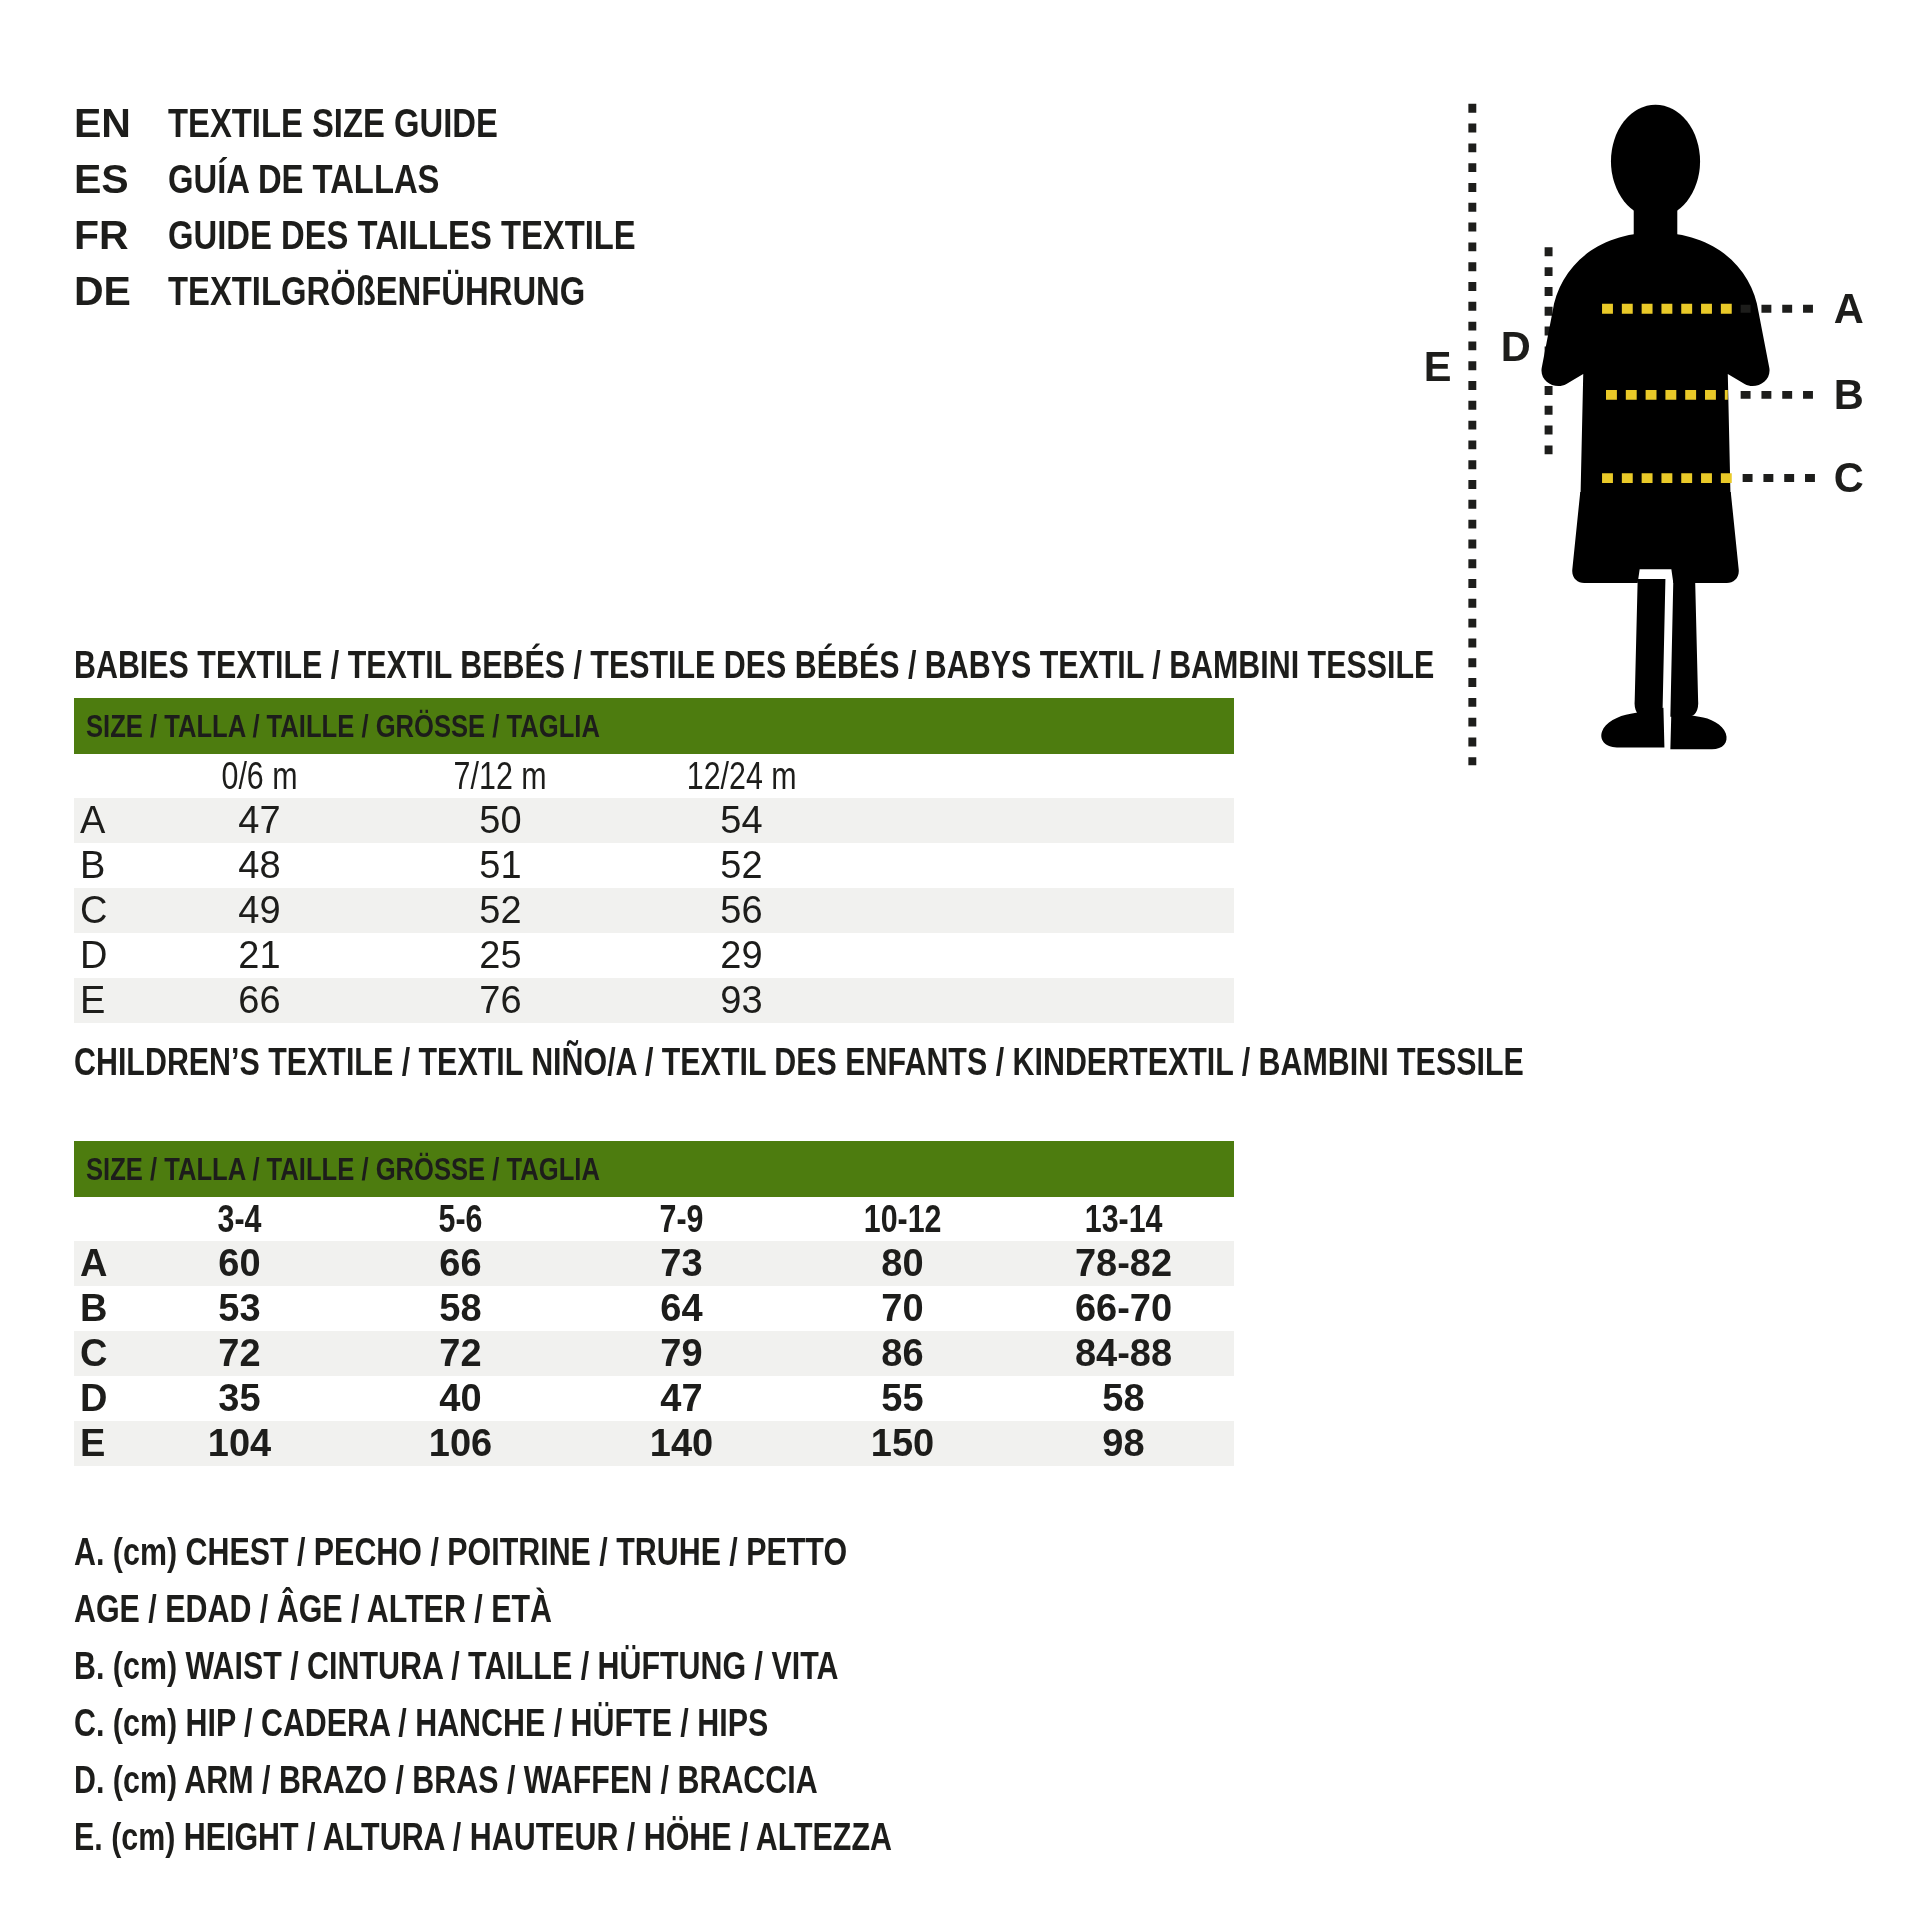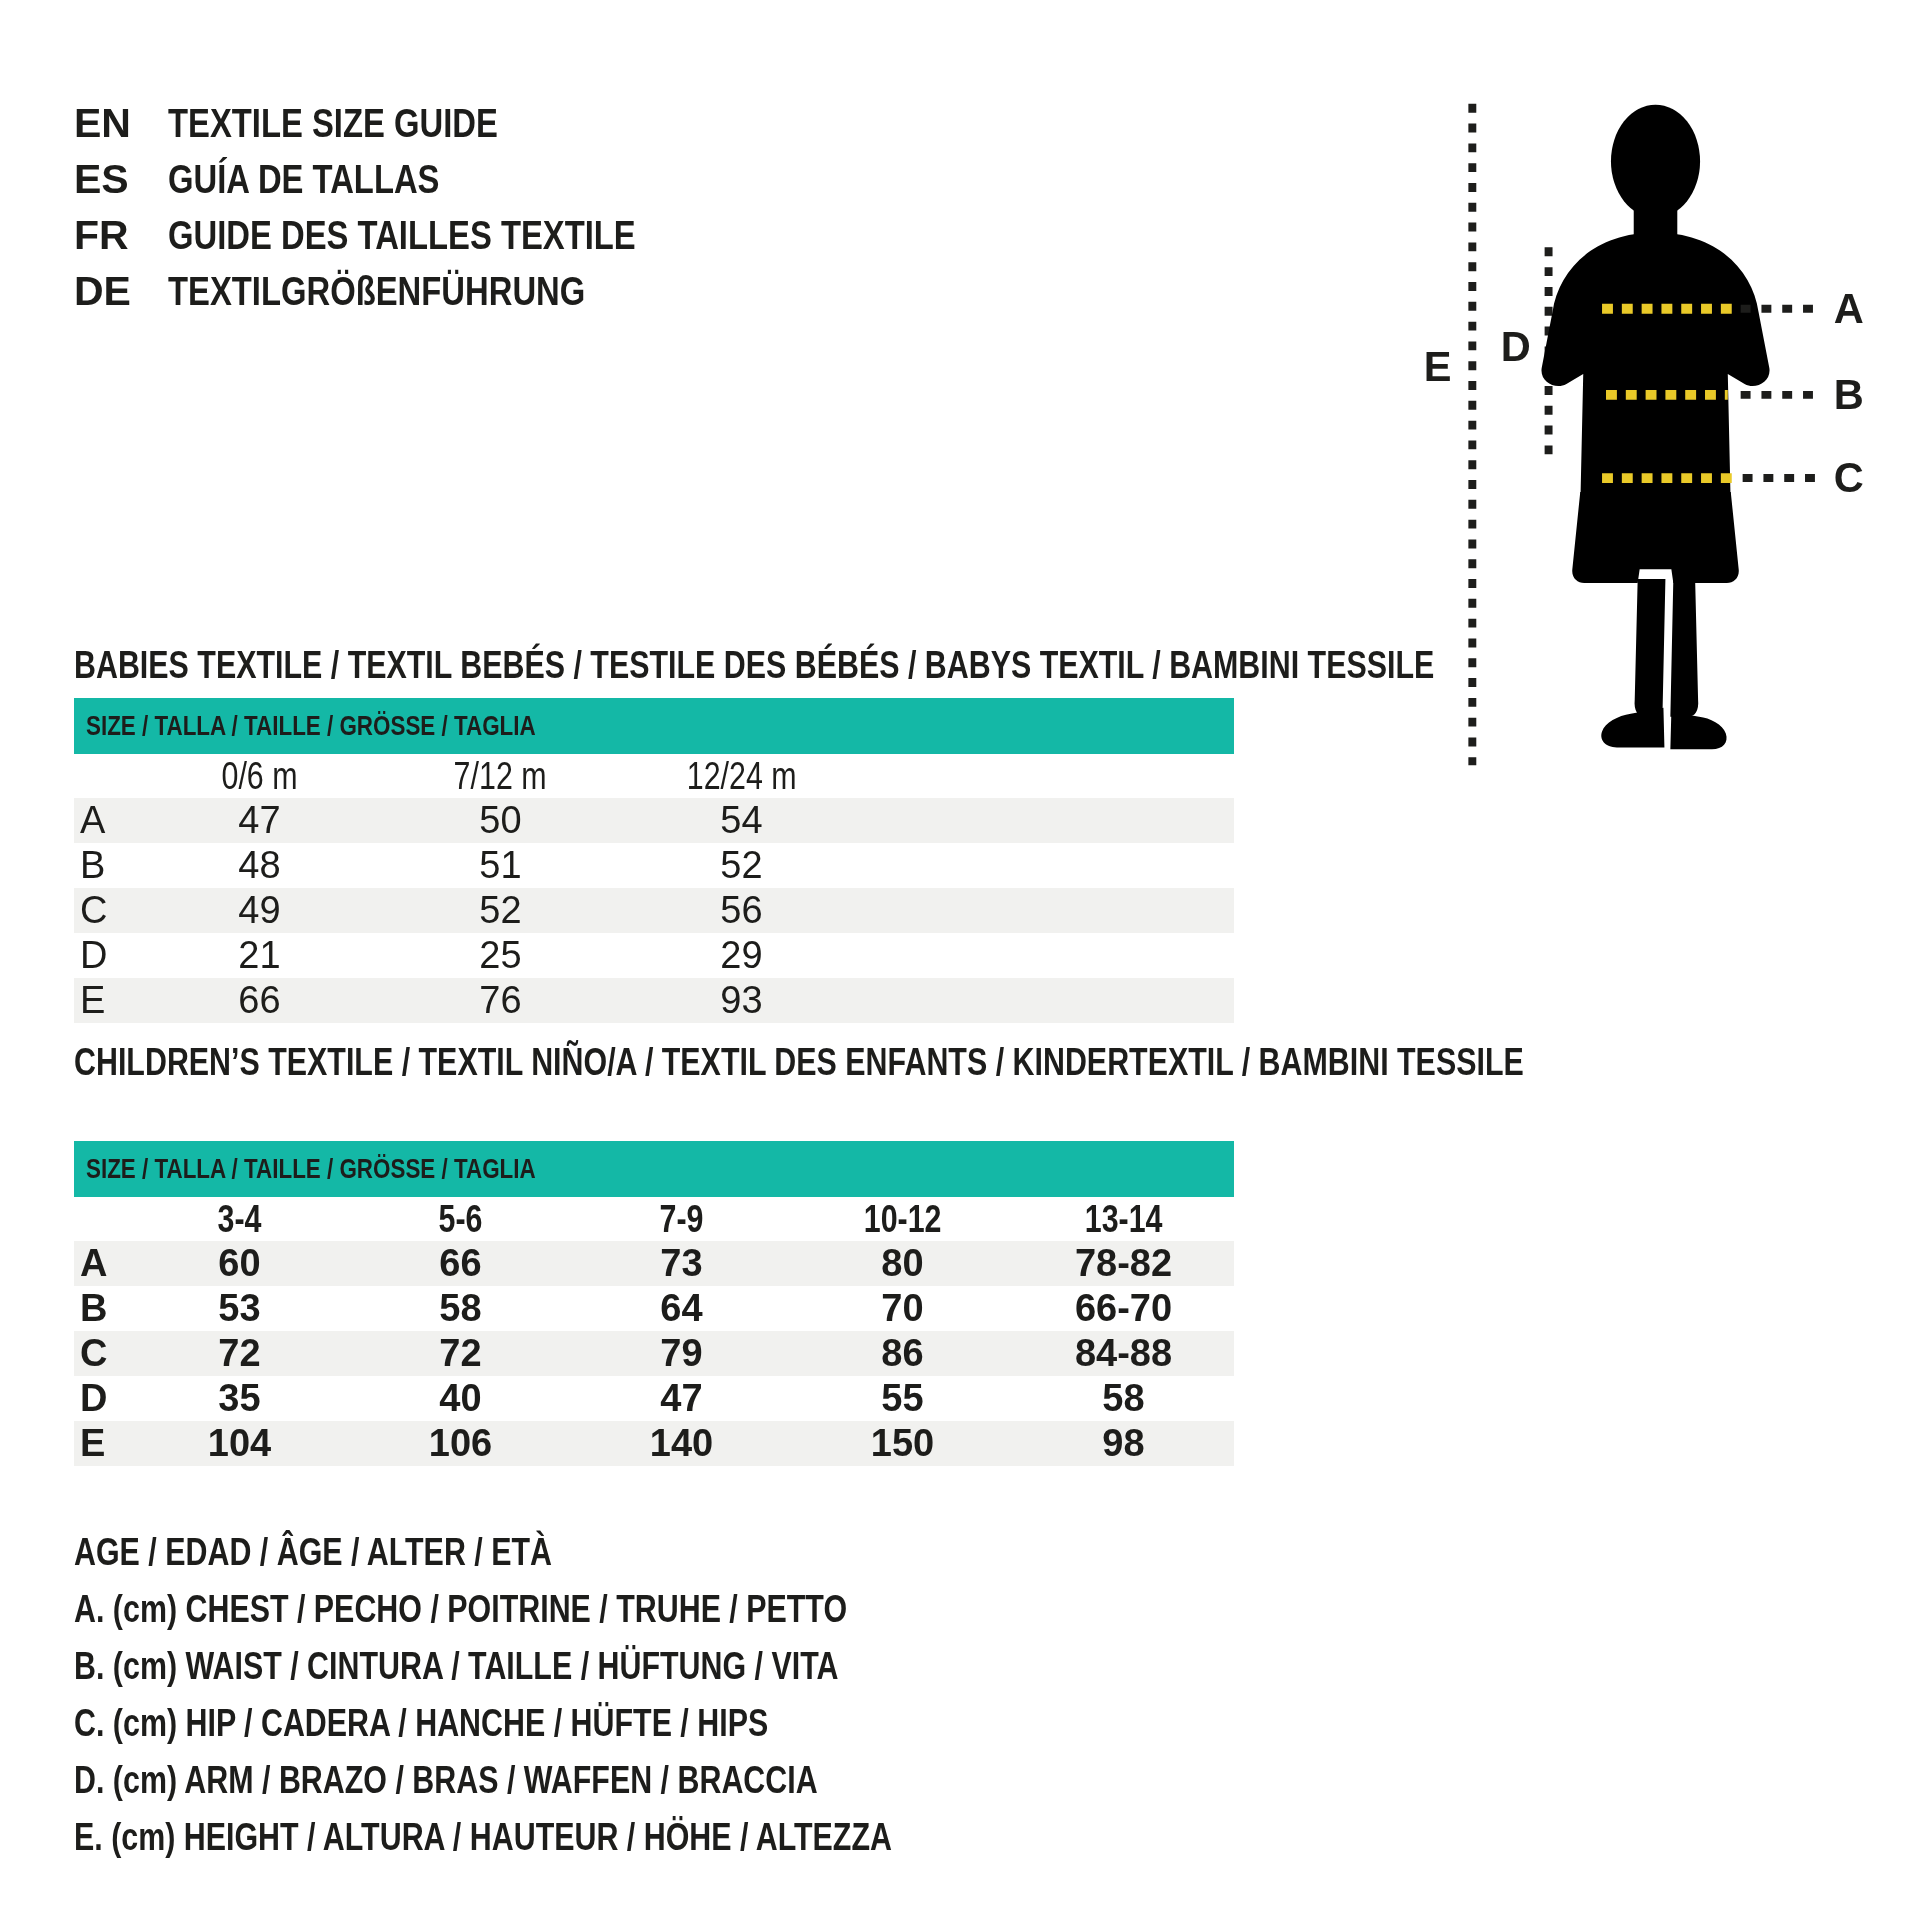--- a/index.html
+++ b/index.html
@@ -15,22 +15,22 @@
   
   .langs{left:74px;top:95px;font-size:41px;font-weight:bold;line-height:56px;}
   .lang-row{display:flex;align-items:flex-end;}
   .lang-code{width:94px;}
 
   
   .sec-title{left:74px;font-size:38px;font-weight:bold;height:40px;line-height:40px;}
 
   
   .tbl{left:74px;width:1160px;}
-  .tbl-head{height:56px;background:#14b8a6;display:flex;align-items:center;
-            padding-left:12px;box-sizing:border-box;font-size:28px;font-weight:bold;}
+  .tbl-head{height:56px;background:#4d7c0f;display:flex;align-items:center;
+            padding-left:12px;box-sizing:border-box;font-size:32px;font-weight:bold;}
   .cols{display:grid;height:44px;align-items:center;font-size:38px;}
   .trow{display:grid;height:45px;align-items:center;font-size:38px;}
   .g3{grid-template-columns:55px 221px 221px 221px auto;gap:20px;}
   .g5{grid-template-columns:55px 221px 221px 221px 221px 221px;font-weight:bold;}
   .stripe{background:#f1f1ef;}
   .rl{padding-left:6px;}
   .c{text-align:center;}
 
   
   .legend{left:74px;top:1524px;font-size:38px;font-weight:bold;line-height:57px;}
@@ -196,20 +196,20 @@
     <div class="rl">E</div>
     <div class="c">104</div>
     <div class="c">106</div>
     <div class="c">140</div>
     <div class="c">150</div>
     <div class="c">98</div>
   </div>
 </div>
 
 <div class="abs legend">
+  <div><span class="sq">A. (cm) CHEST / PECHO / POITRINE / TRUHE / PETTO</span></div>
   <div><span class="sq">AGE / EDAD / ÂGE / ALTER / ETÀ</span></div>
-  <div><span class="sq">A. (cm) CHEST / PECHO / POITRINE / TRUHE / PETTO</span></div>
   <div><span class="sq">B. (cm) WAIST / CINTURA / TAILLE / HÜFTUNG / VITA</span></div>
   <div><span class="sq">C. (cm) HIP / CADERA / HANCHE / HÜFTE / HIPS</span></div>
   <div><span class="sq">D. (cm) ARM / BRAZO / BRAS / WAFFEN / BRACCIA</span></div>
   <div><span class="sq">E. (cm) HEIGHT / ALTURA / HAUTEUR / HÖHE / ALTEZZA</span></div>
 </div>
 
 
 </body></html>

